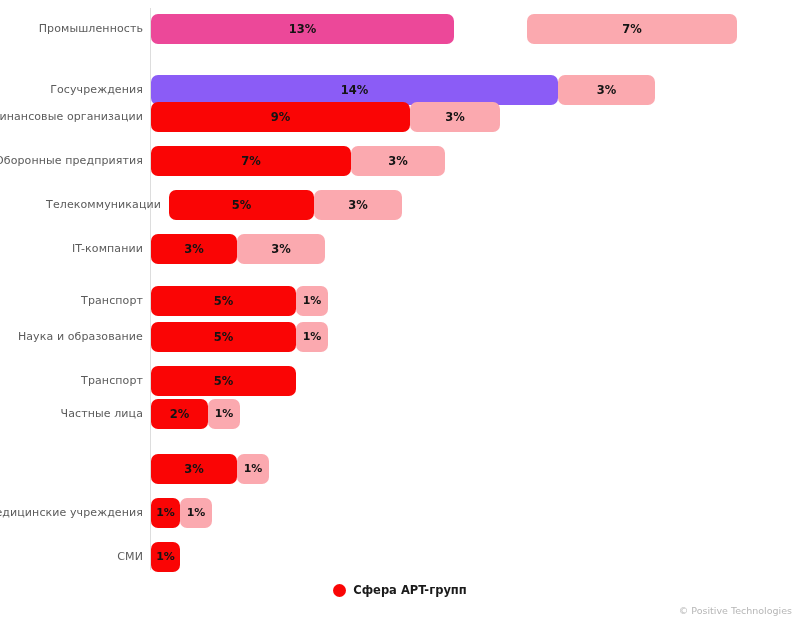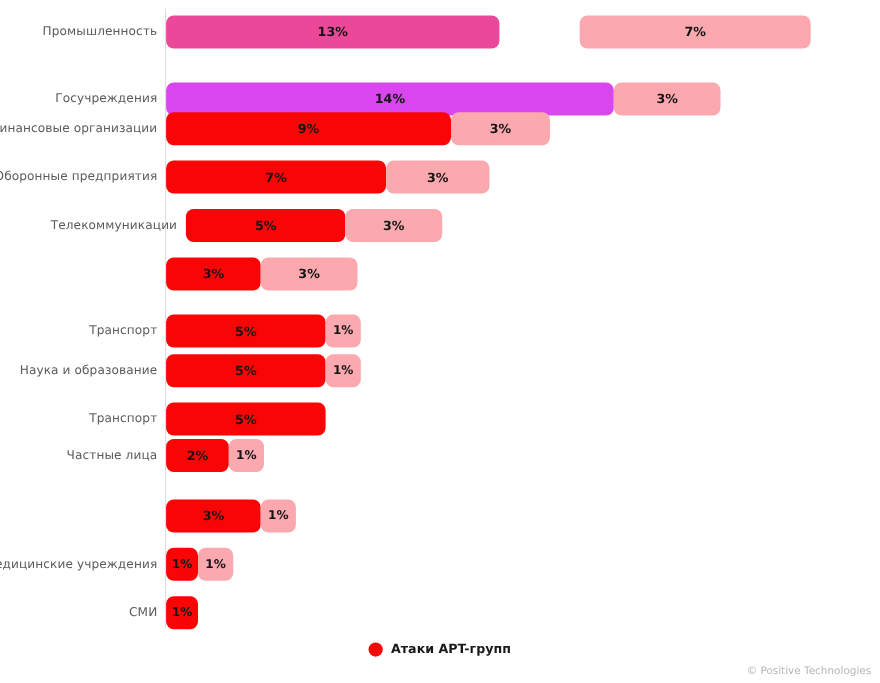--- a/index.html
+++ b/index.html
@@ -148,21 +148,21 @@
         <div class="cat-label">Промышленность</div>
         <div class="bar bar-apt" style="left: 151px; width: 303px; background: #ec4899;">
           <span class="bar-value">13%</span>
         </div>
         <div class="bar bar-hack" style="left: 527px; width: 210px; background: rgb(251, 169, 175);">
           <span class="bar-value">7%</span>
         </div>
       </div>
       <div class="bar-row" style="top: 58px; margin-top: 17px;">
         <div class="cat-label">Госучреждения</div>
-        <div class="bar bar-apt" style="left: 151px; width: 407px; background: #d946ef;">
+        <div class="bar bar-apt" style="left: 151px; width: 407px; background: #8b5cf6;">
           <span class="bar-value">14%</span>
         </div>
         <div class="bar bar-hack" style="left: 558px; width: 97px; background: rgb(251, 169, 175);">
           <span class="bar-value">3%</span>
         </div>
       </div>
       <div class="bar-row" style="top: 102px;">
         <div class="cat-label">Финансовые организации</div>
         <div class="bar bar-apt" style="left: 151px; width: 259px; background: rgb(250, 5, 5);">
           <span class="bar-value">9%</span>
@@ -183,20 +183,21 @@
       <div class="bar-row" style="top: 190px; margin-left: 18px;">
         <div class="cat-label">Телекоммуникации</div>
         <div class="bar bar-apt" style="left: 151px; width: 145px; background: rgb(250, 5, 5);">
           <span class="bar-value">5%</span>
         </div>
         <div class="bar bar-hack" style="left: 296px; width: 88px; background: rgb(251, 169, 175);">
           <span class="bar-value">3%</span>
         </div>
       </div>
       <div class="bar-row" style="top: 234px;">
+        <div class="cat-label">IT-компании</div>
         <div class="bar bar-apt" style="left: 151px; width: 86px; background: rgb(250, 5, 5);">
           <span class="bar-value">3%</span>
         </div>
         <div class="bar bar-hack" style="left: 237px; width: 88px; background: rgb(251, 169, 175);">
           <span class="bar-value">3%</span>
         </div>
       </div>
       <div class="bar-row" style="top: 286px;">
         <div class="cat-label">Транспорт</div>
         <div class="bar bar-apt" style="left: 151px; width: 145px; background: rgb(250, 5, 5);">
@@ -251,19 +252,19 @@
         <div class="cat-label">СМИ</div>
         <div class="bar bar-apt" style="left: 151px; width: 29px; background: rgb(250, 5, 5);">
           <span class="bar-value tight">1%</span>
         </div>
       </div>
     </div>
 
   <div id="legend">
     <div class="legend-item">
       <span class="legend-swatch" style="background:#fa0505"></span>
-      <span class="legend-label">Атаки APT-групп</span>
+      <span class="legend-label">Сфера APT-групп</span>
     </div>
   </div>
 
   <div id="footer-credit">© Positive Technologies</div>
 
 </div>
 
 </body></html>

